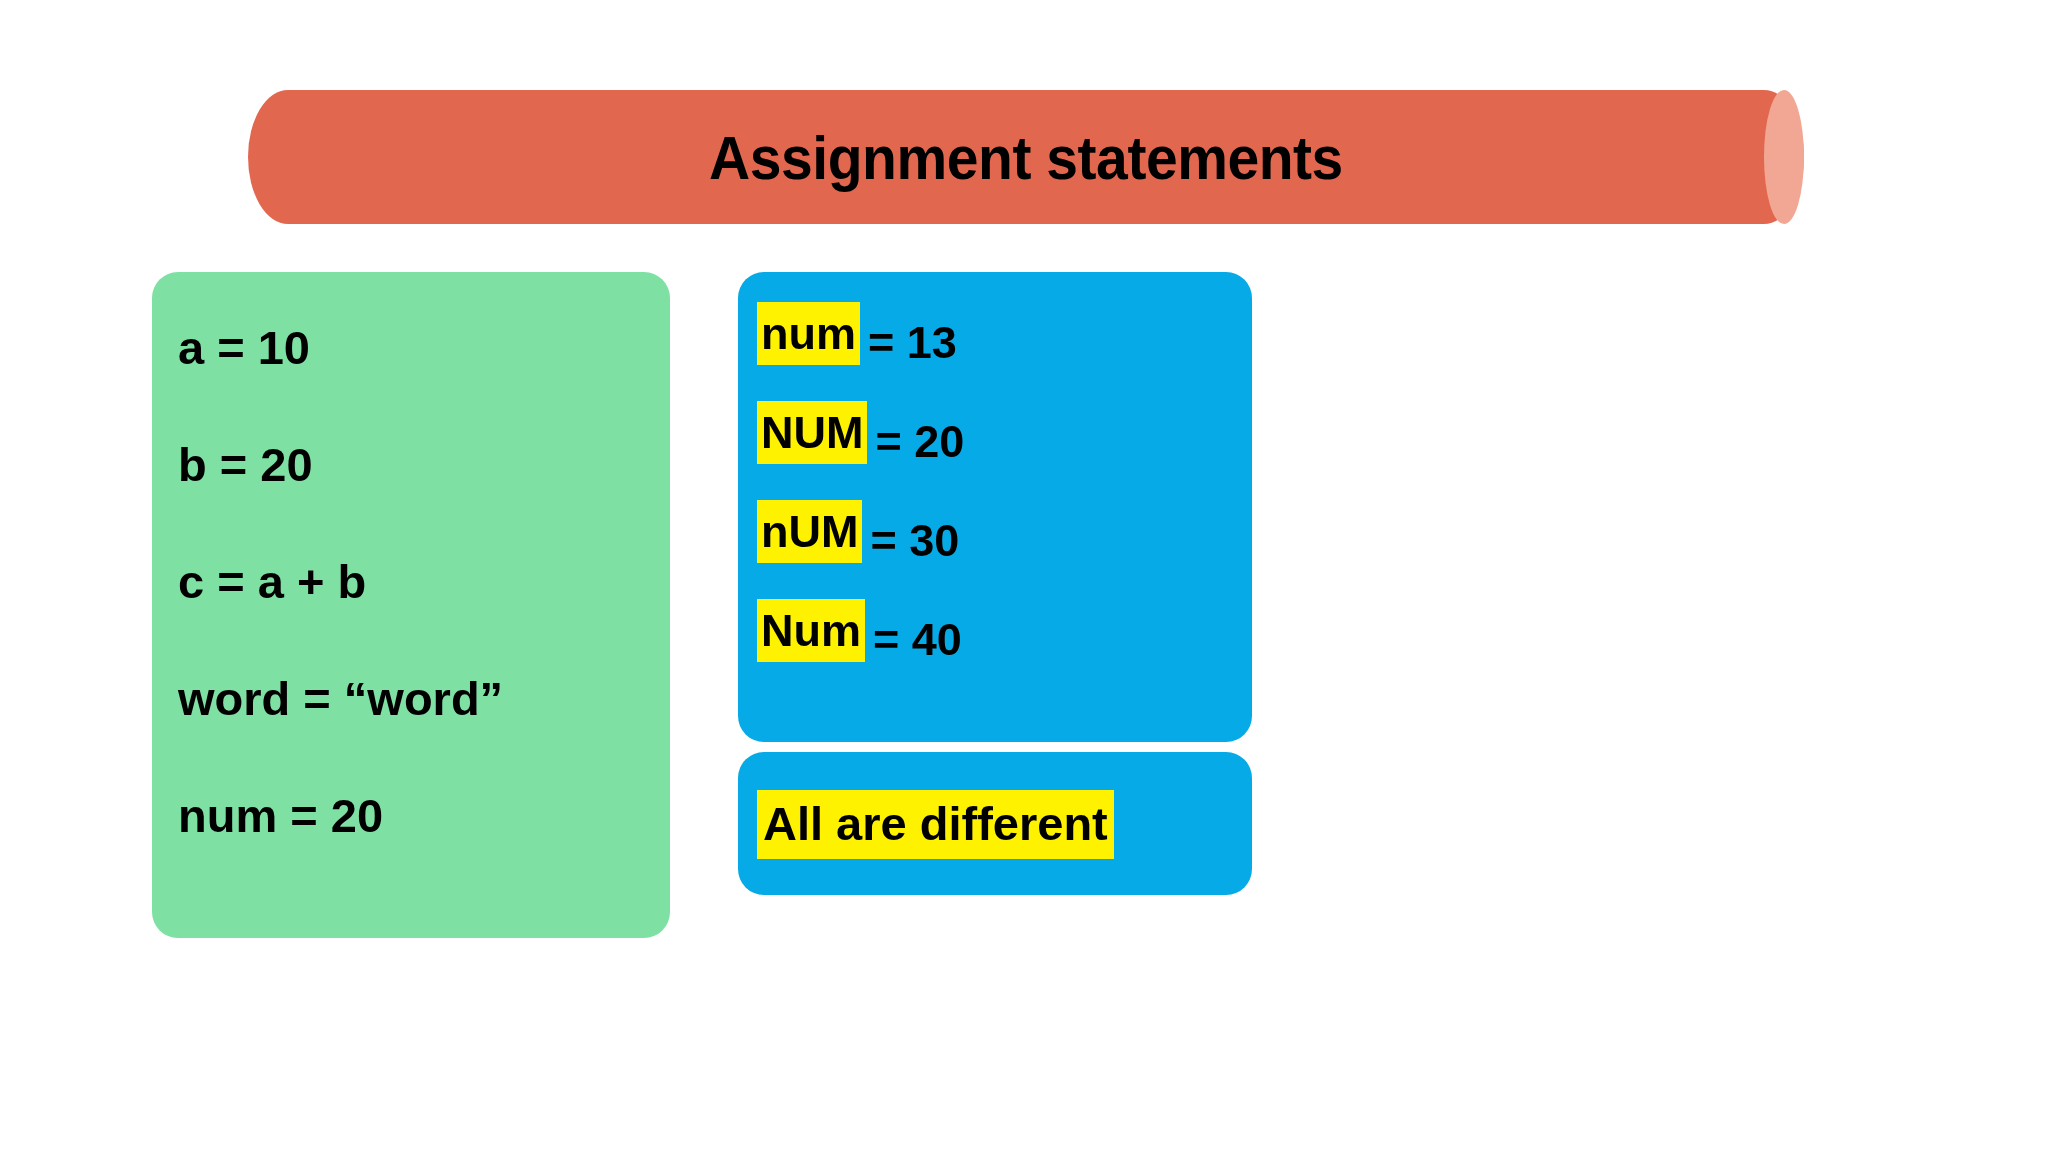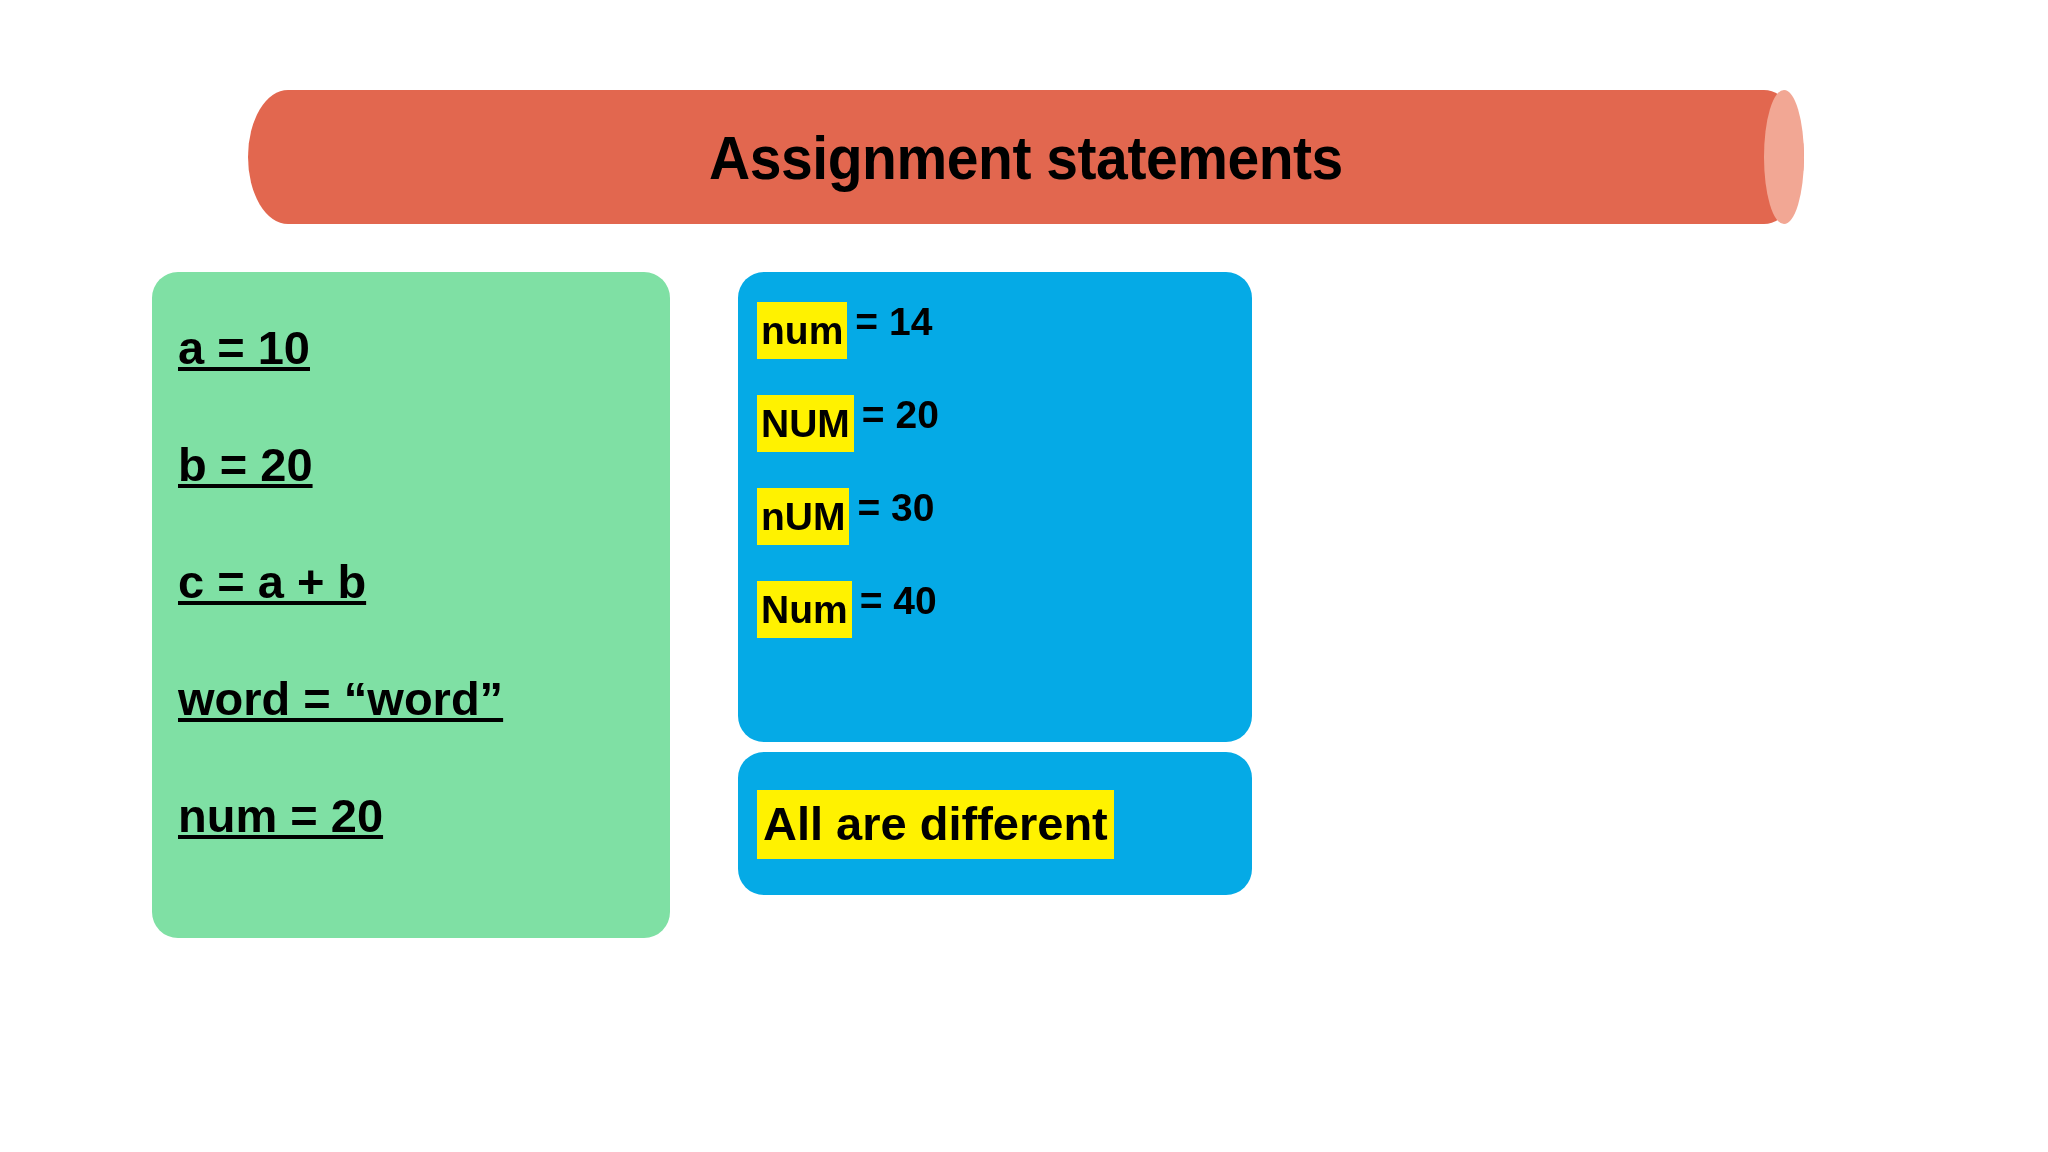--- a/index.html
+++ b/index.html
@@ -72,21 +72,20 @@
   .green-panel {
     position: absolute;
     left: 152px;
     top: 272px;
     width: 518px;
     height: 666px;
     background: #7FE0A4;
     border-radius: 26px;
     box-sizing: border-box;
     padding: 52px 0 0 26px;
-    text-decoration: underline;
   }
   .code-line {
     font-size: 47px;
     font-weight: bold;
     color: #000000;
     line-height: 1;
     margin-bottom: 70px;
     white-space: nowrap;
   }
   .code-line:last-child { margin-bottom: 0; }
@@ -106,28 +105,28 @@
     padding: 30px 0 0 19px;
   }
   .blue-panel-bottom {
     left: 738px;
     top: 752px;
     width: 514px;
     height: 143px;
     padding: 38px 0 16px 19px;
   }
   .assign-row {
-    font-size: 39px;
+    font-size: 45px;
     font-weight: bold;
     color: #000000;
     line-height: 1;
     margin-bottom: 36px;
     white-space: nowrap;
     display: flex;
-    align-items: flex-start;
+    align-items: flex-end;
   }
   .assign-row:last-child { margin-bottom: 0; }
   .hl {
     background: #FFF200;
     padding: 9px 4px 9px 4px;
     display: inline-block;
     line-height: 1;
   }
   .assign-rest {
     display: inline-block;
@@ -159,21 +158,21 @@
     <div class="code-line">a = 10</div>
     <div class="code-line">b = 20</div>
     <div class="code-line">c = a + b</div>
     <div class="code-line">word = “word”</div>
     <div class="code-line">num = 20</div>
   </div>
 
   <div class="blue-panel blue-panel-top">
     <div class="assign-row">
       <span class="hl">num</span>
-      <span class="assign-rest">= 14</span>
+      <span class="assign-rest">= 13</span>
     </div>
     <div class="assign-row">
       <span class="hl">NUM</span>
       <span class="assign-rest">= 20</span>
     </div>
     <div class="assign-row">
       <span class="hl">nUM</span>
       <span class="assign-rest">= 30</span>
     </div>
     <div class="assign-row">

